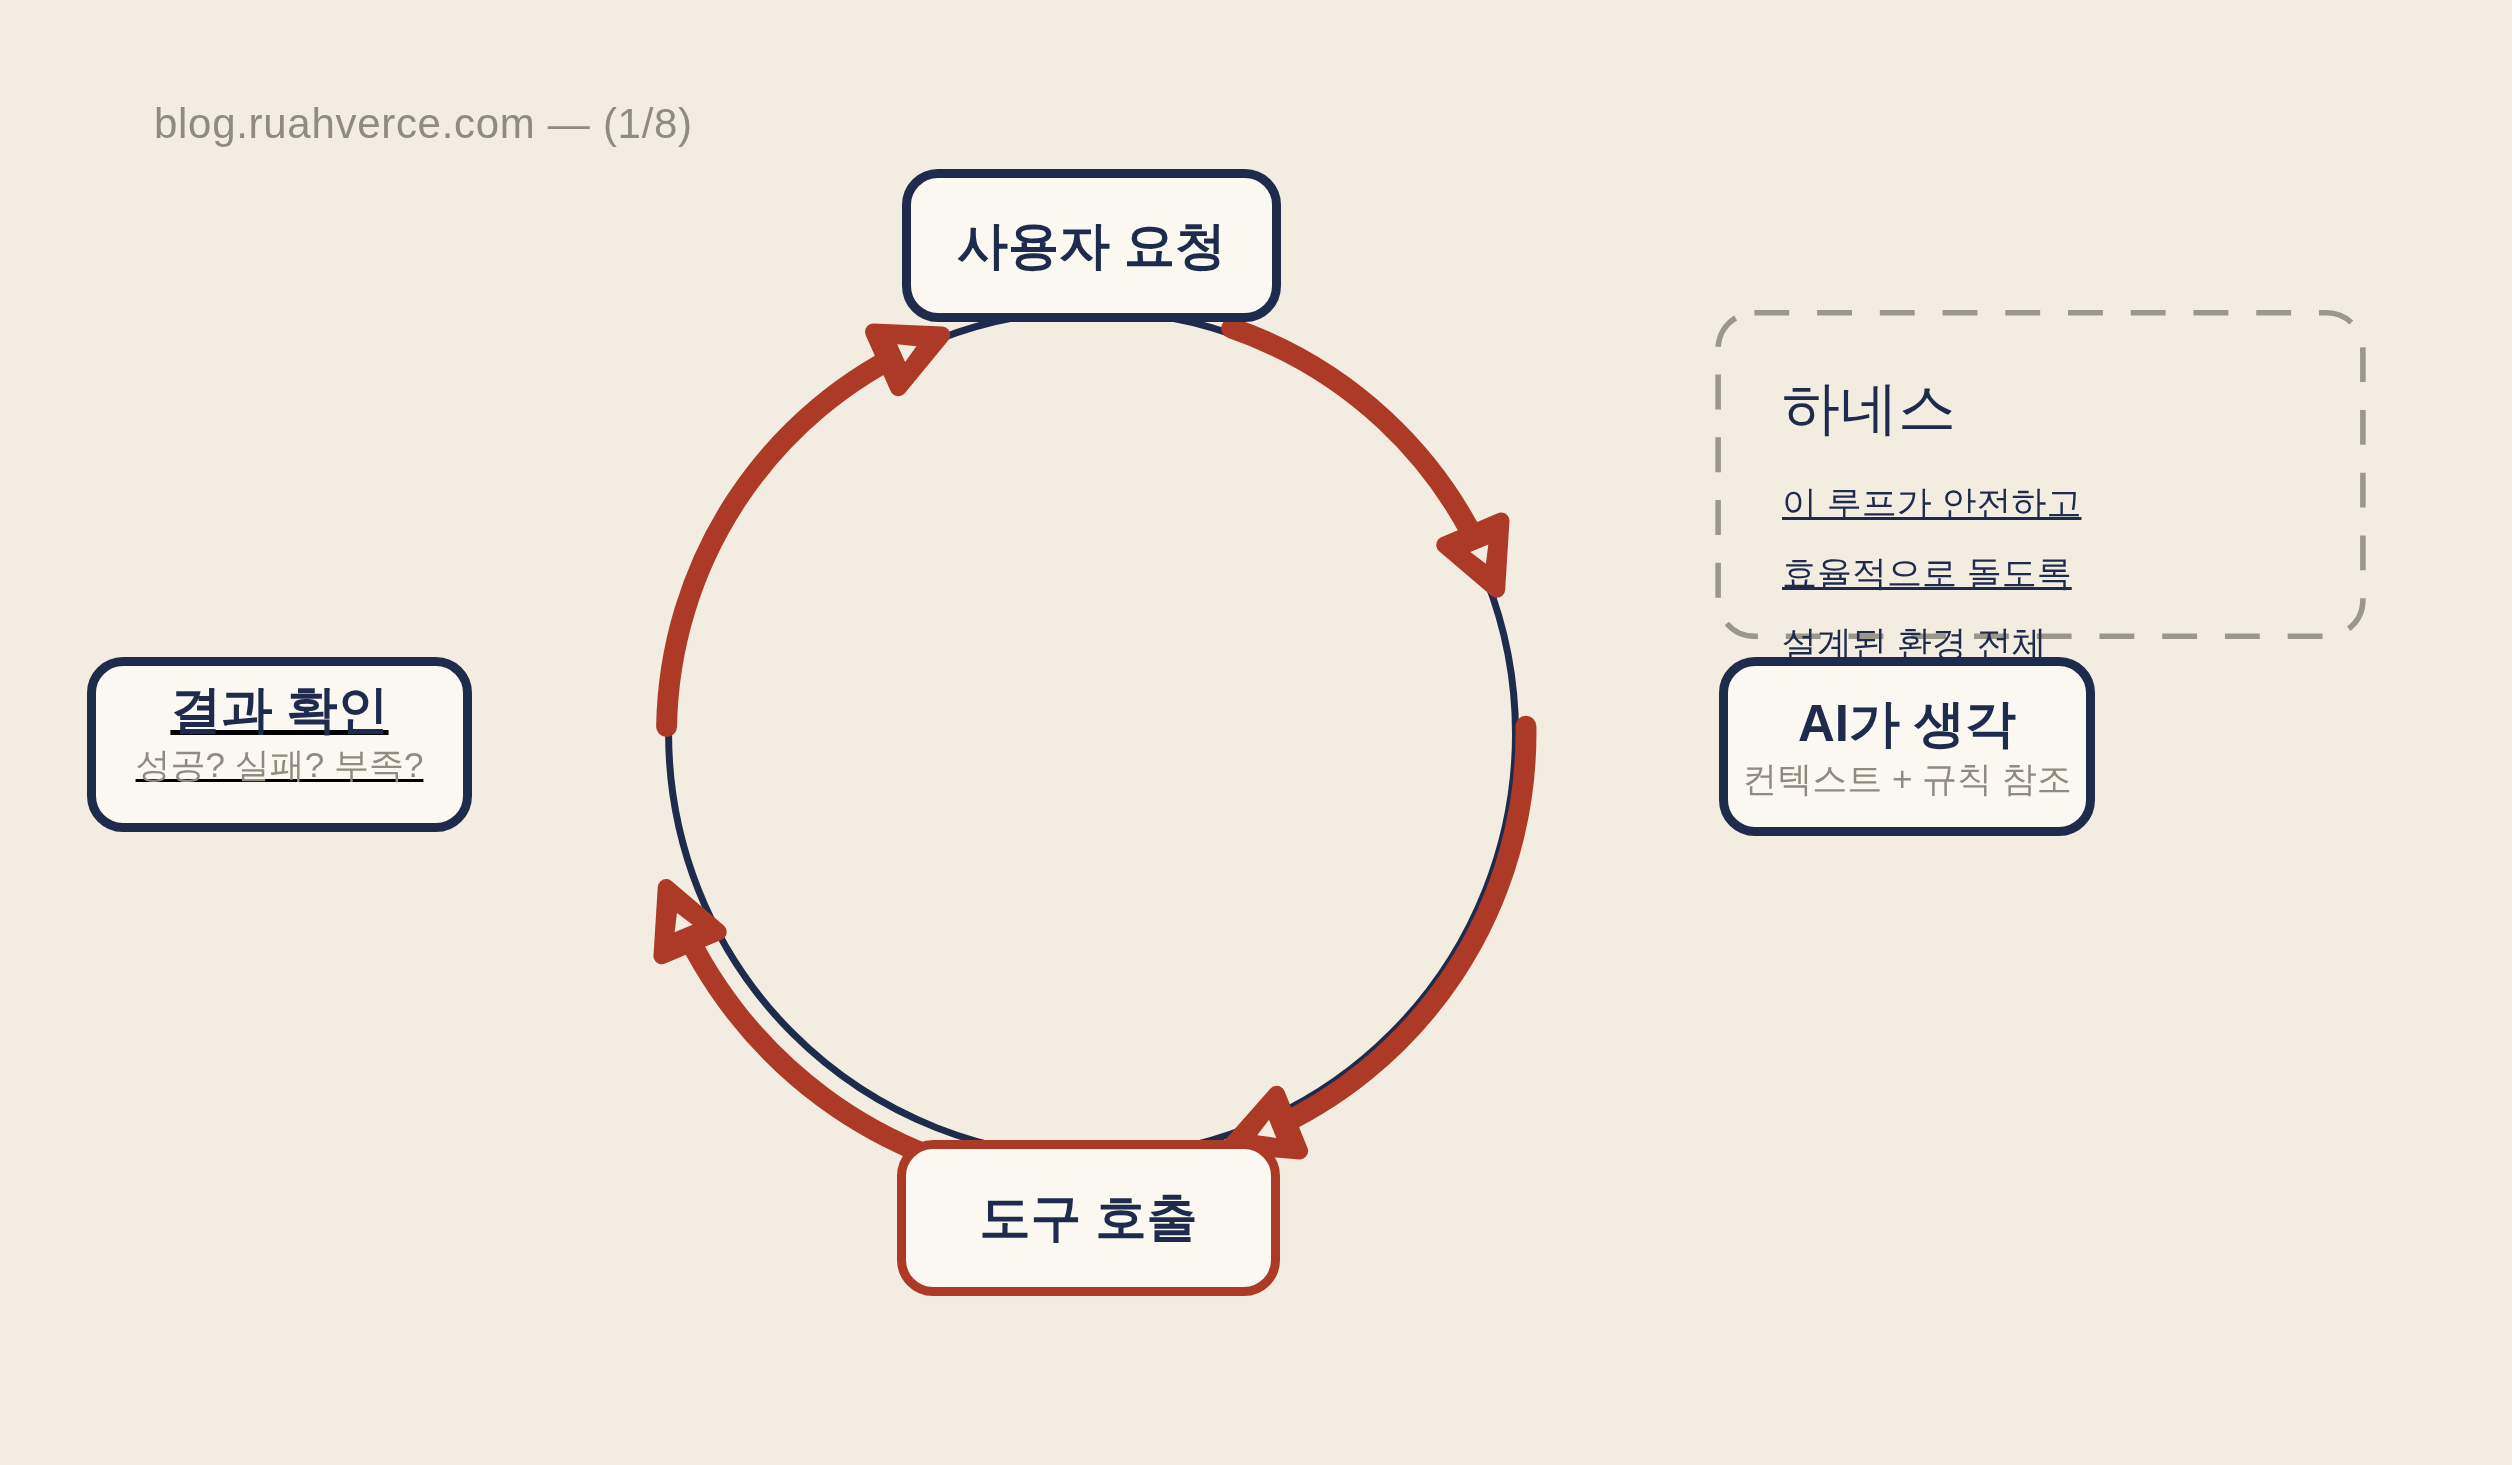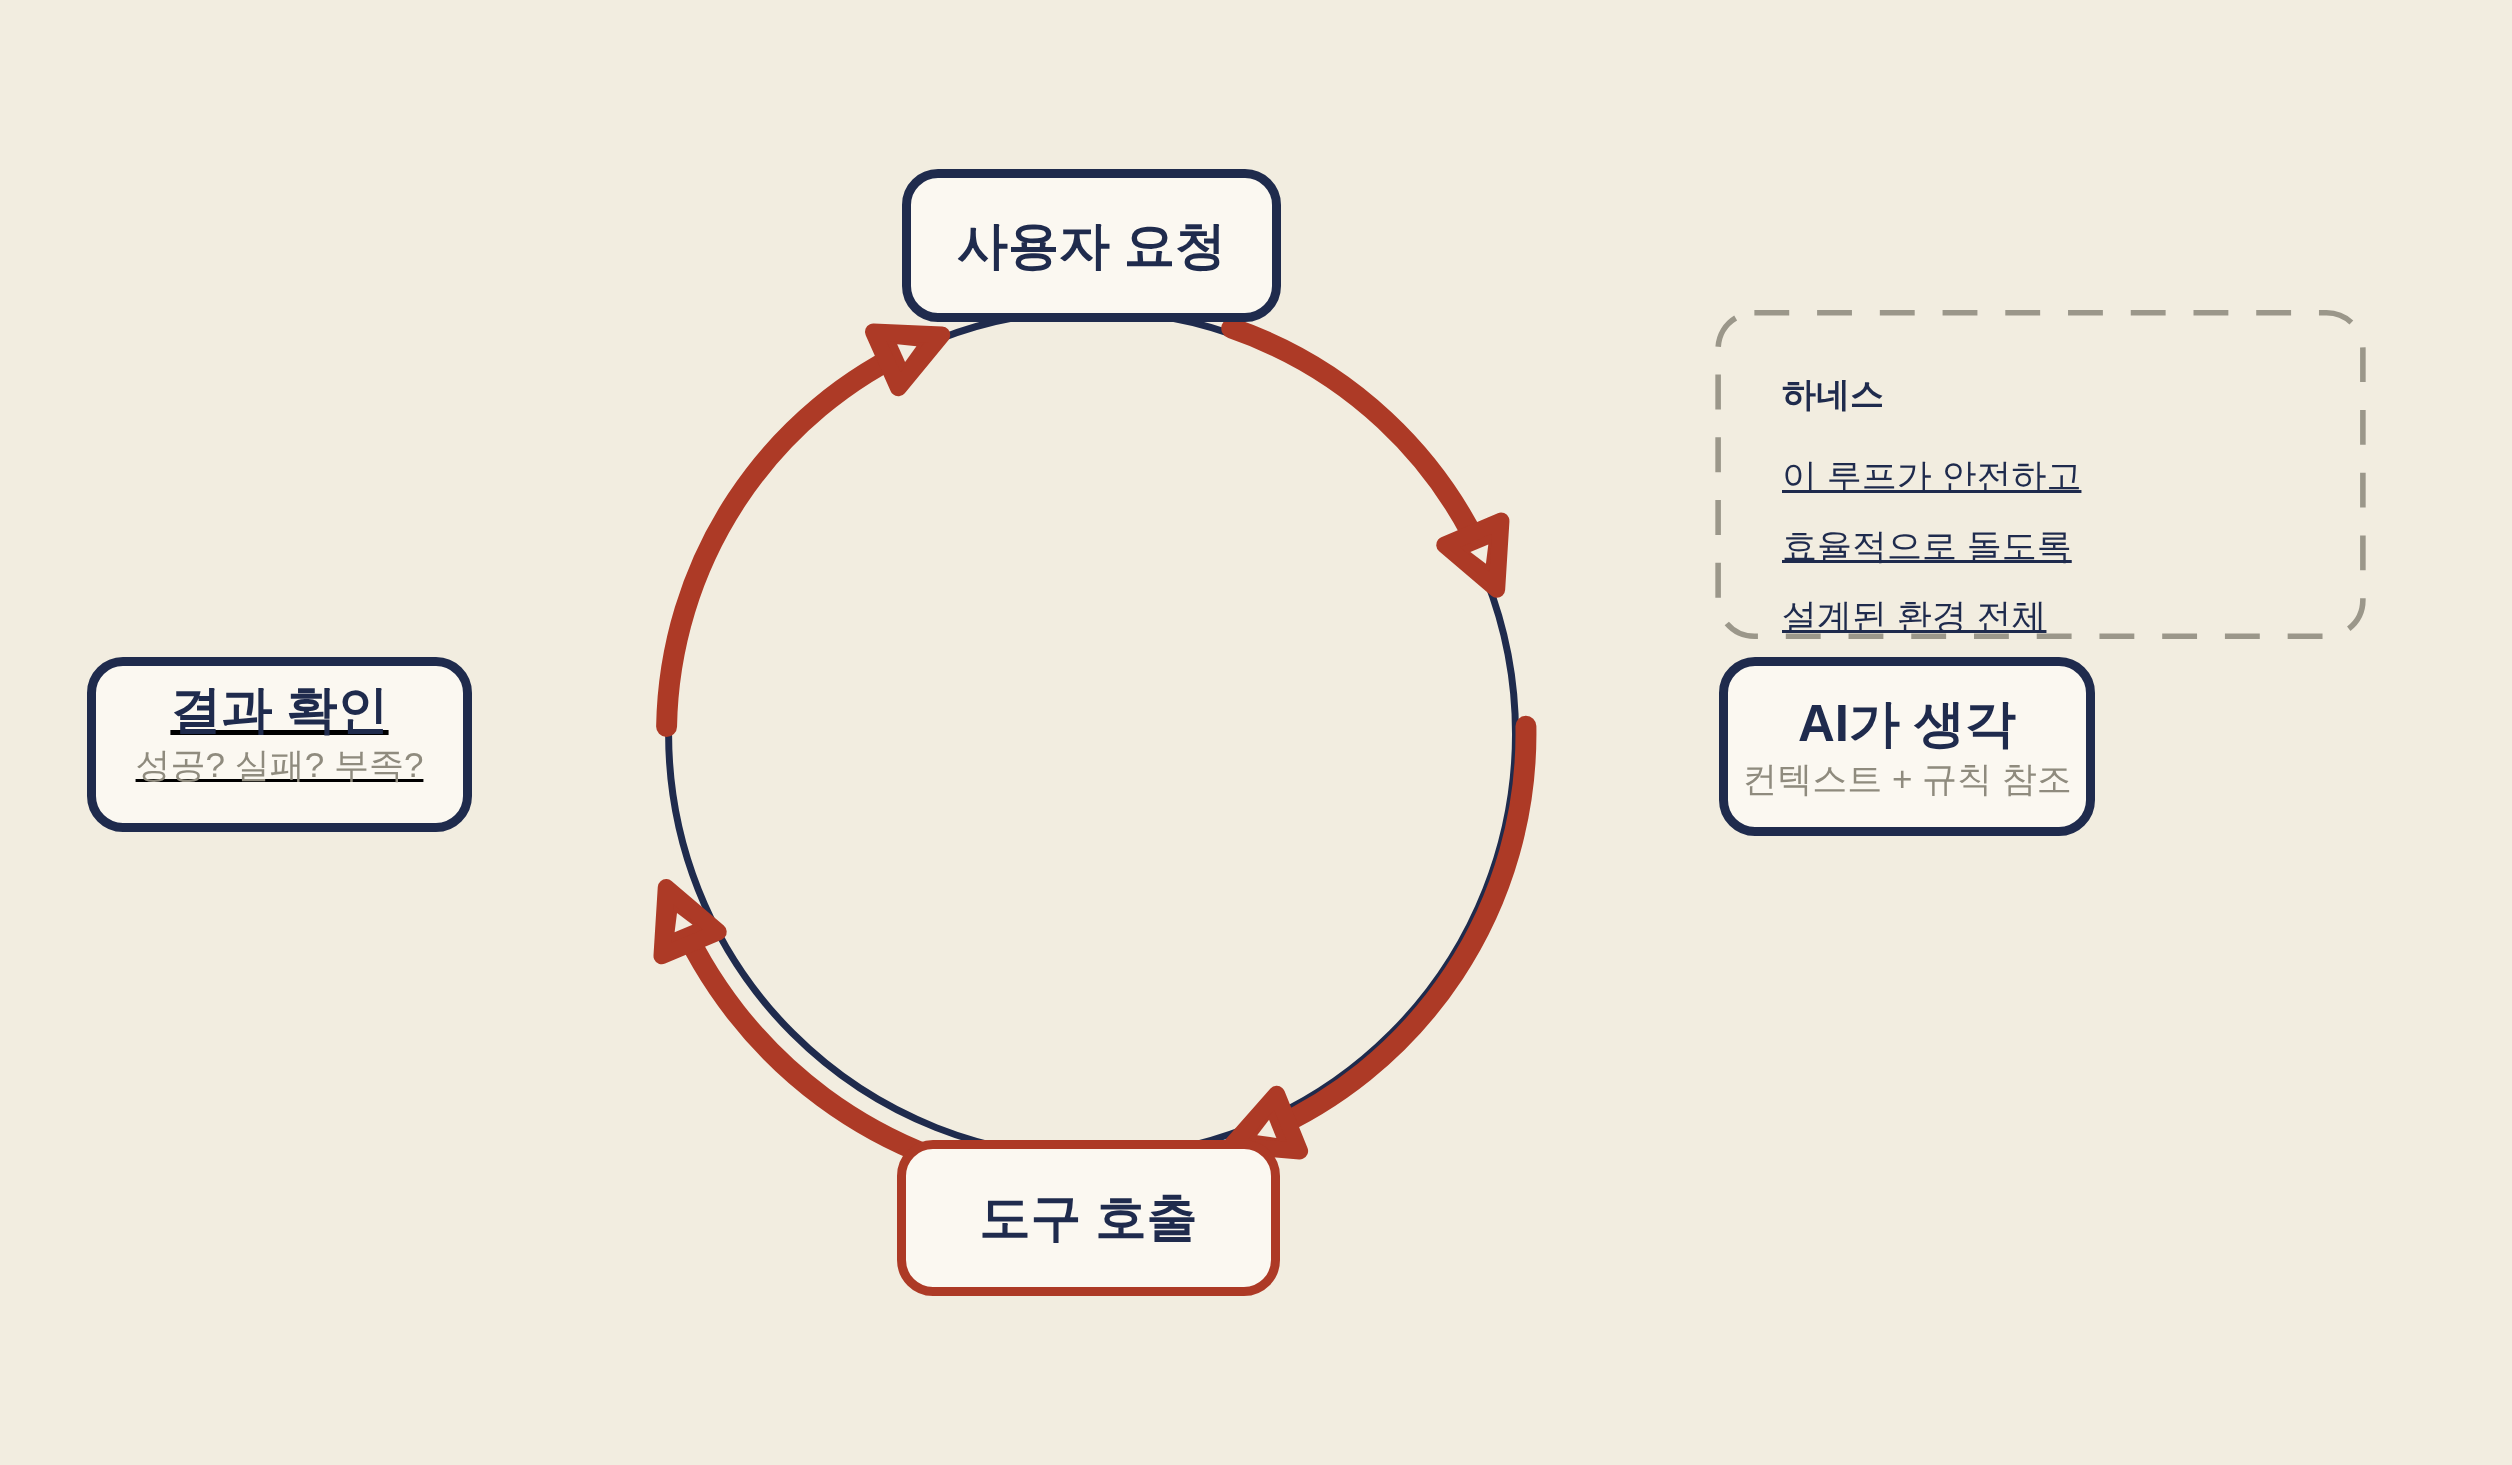--- a/index.html
+++ b/index.html
@@ -47,34 +47,35 @@
     overflow:visible;
   }
   .callout-border{position:absolute; left:0; top:0; overflow:visible;}
   .callout-border rect{
     fill:none; stroke:var(--dash); stroke-width:8; stroke-dasharray:50 40;
   }
   .callout-content{
     position:relative; z-index:1; padding:66px 42px 0 67px;
   }
   .callout-title{
-    font-size:34px; line-height:1.1; font-weight:700; color:var(--navy);
+    font-size:58px; line-height:1.1; font-weight:400; color:var(--navy);
     margin:0 0 28px 0; white-space:nowrap;
   }
   .callout-line{
     font-size:35px; line-height:70px; font-weight:500; color:var(--navy);
     white-space:nowrap;
     text-decoration:underline;
   }
 </style>
 </head>
 <body>
 
 <div id="canvas" style="transform: scale(1);">
 
+  <div class="caption">blog.ruahverce.com — (1/8)</div>
 
   <div class="callout">
     <svg class="callout-border" width="651" height="329" viewBox="0 0 933 472">
       <rect x="4" y="4" width="925" height="464" rx="52"></rect>
     </svg>
     <div class="callout-content">
       <div class="callout-title">하네스</div>
       <div class="callout-line">이 루프가 안전하고</div>
       <div class="callout-line">효율적으로 돌도록</div>
       <div class="callout-line">설계된 환경 전체</div>

